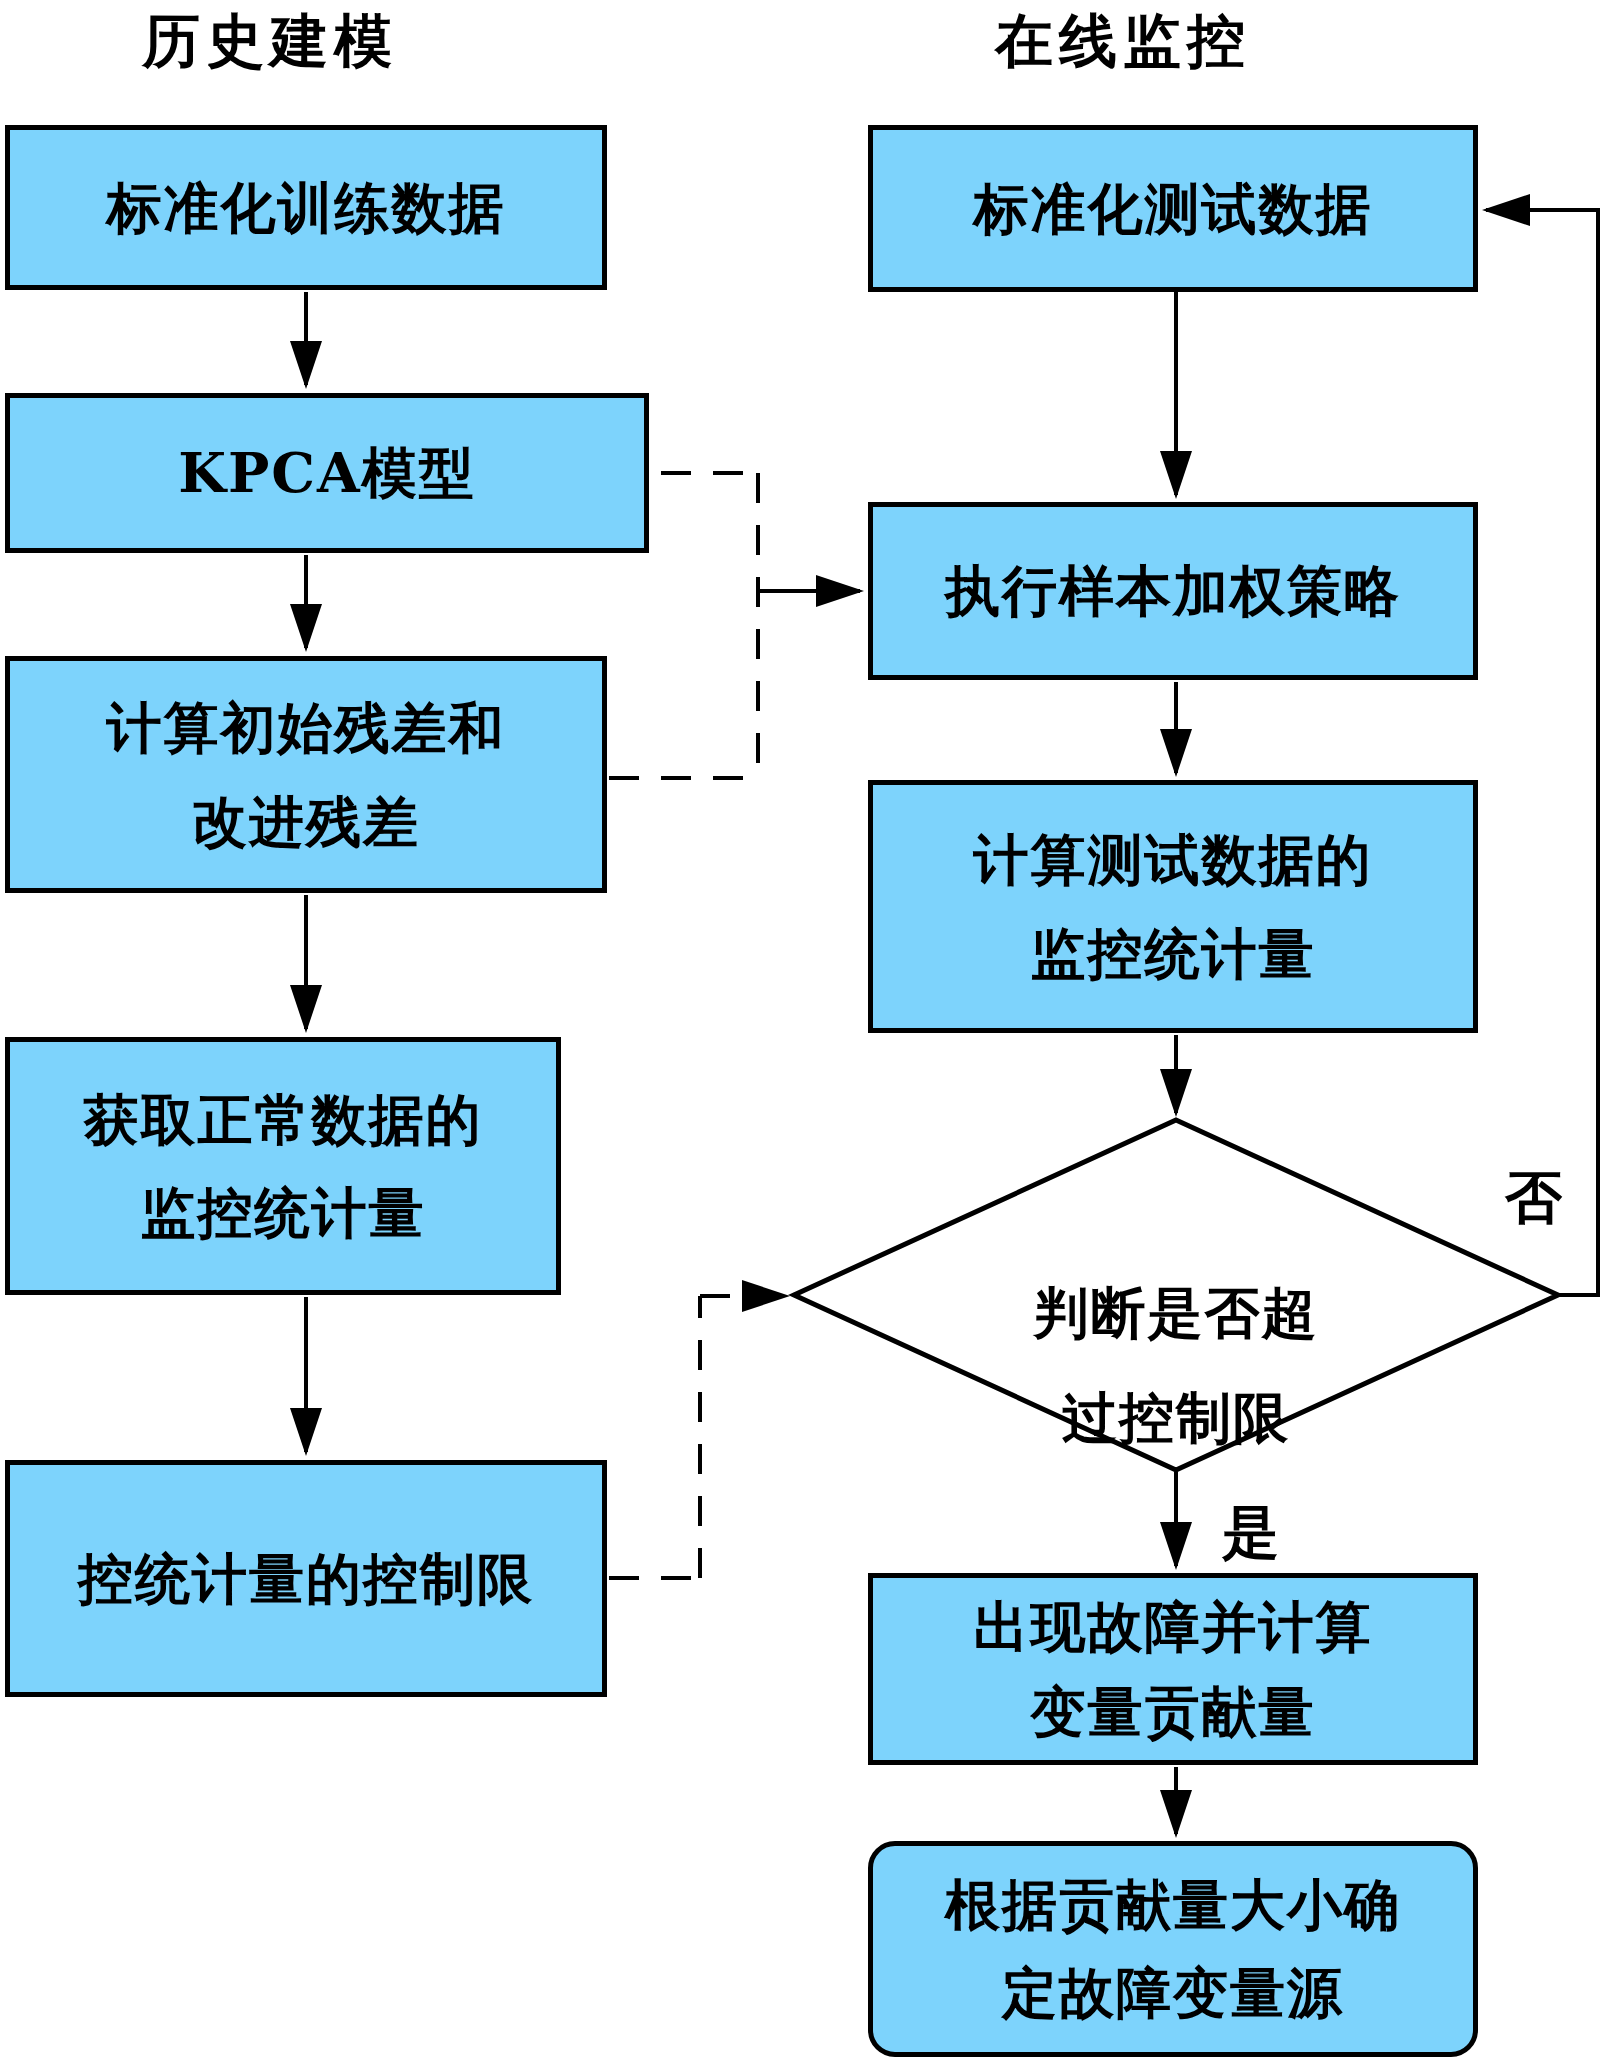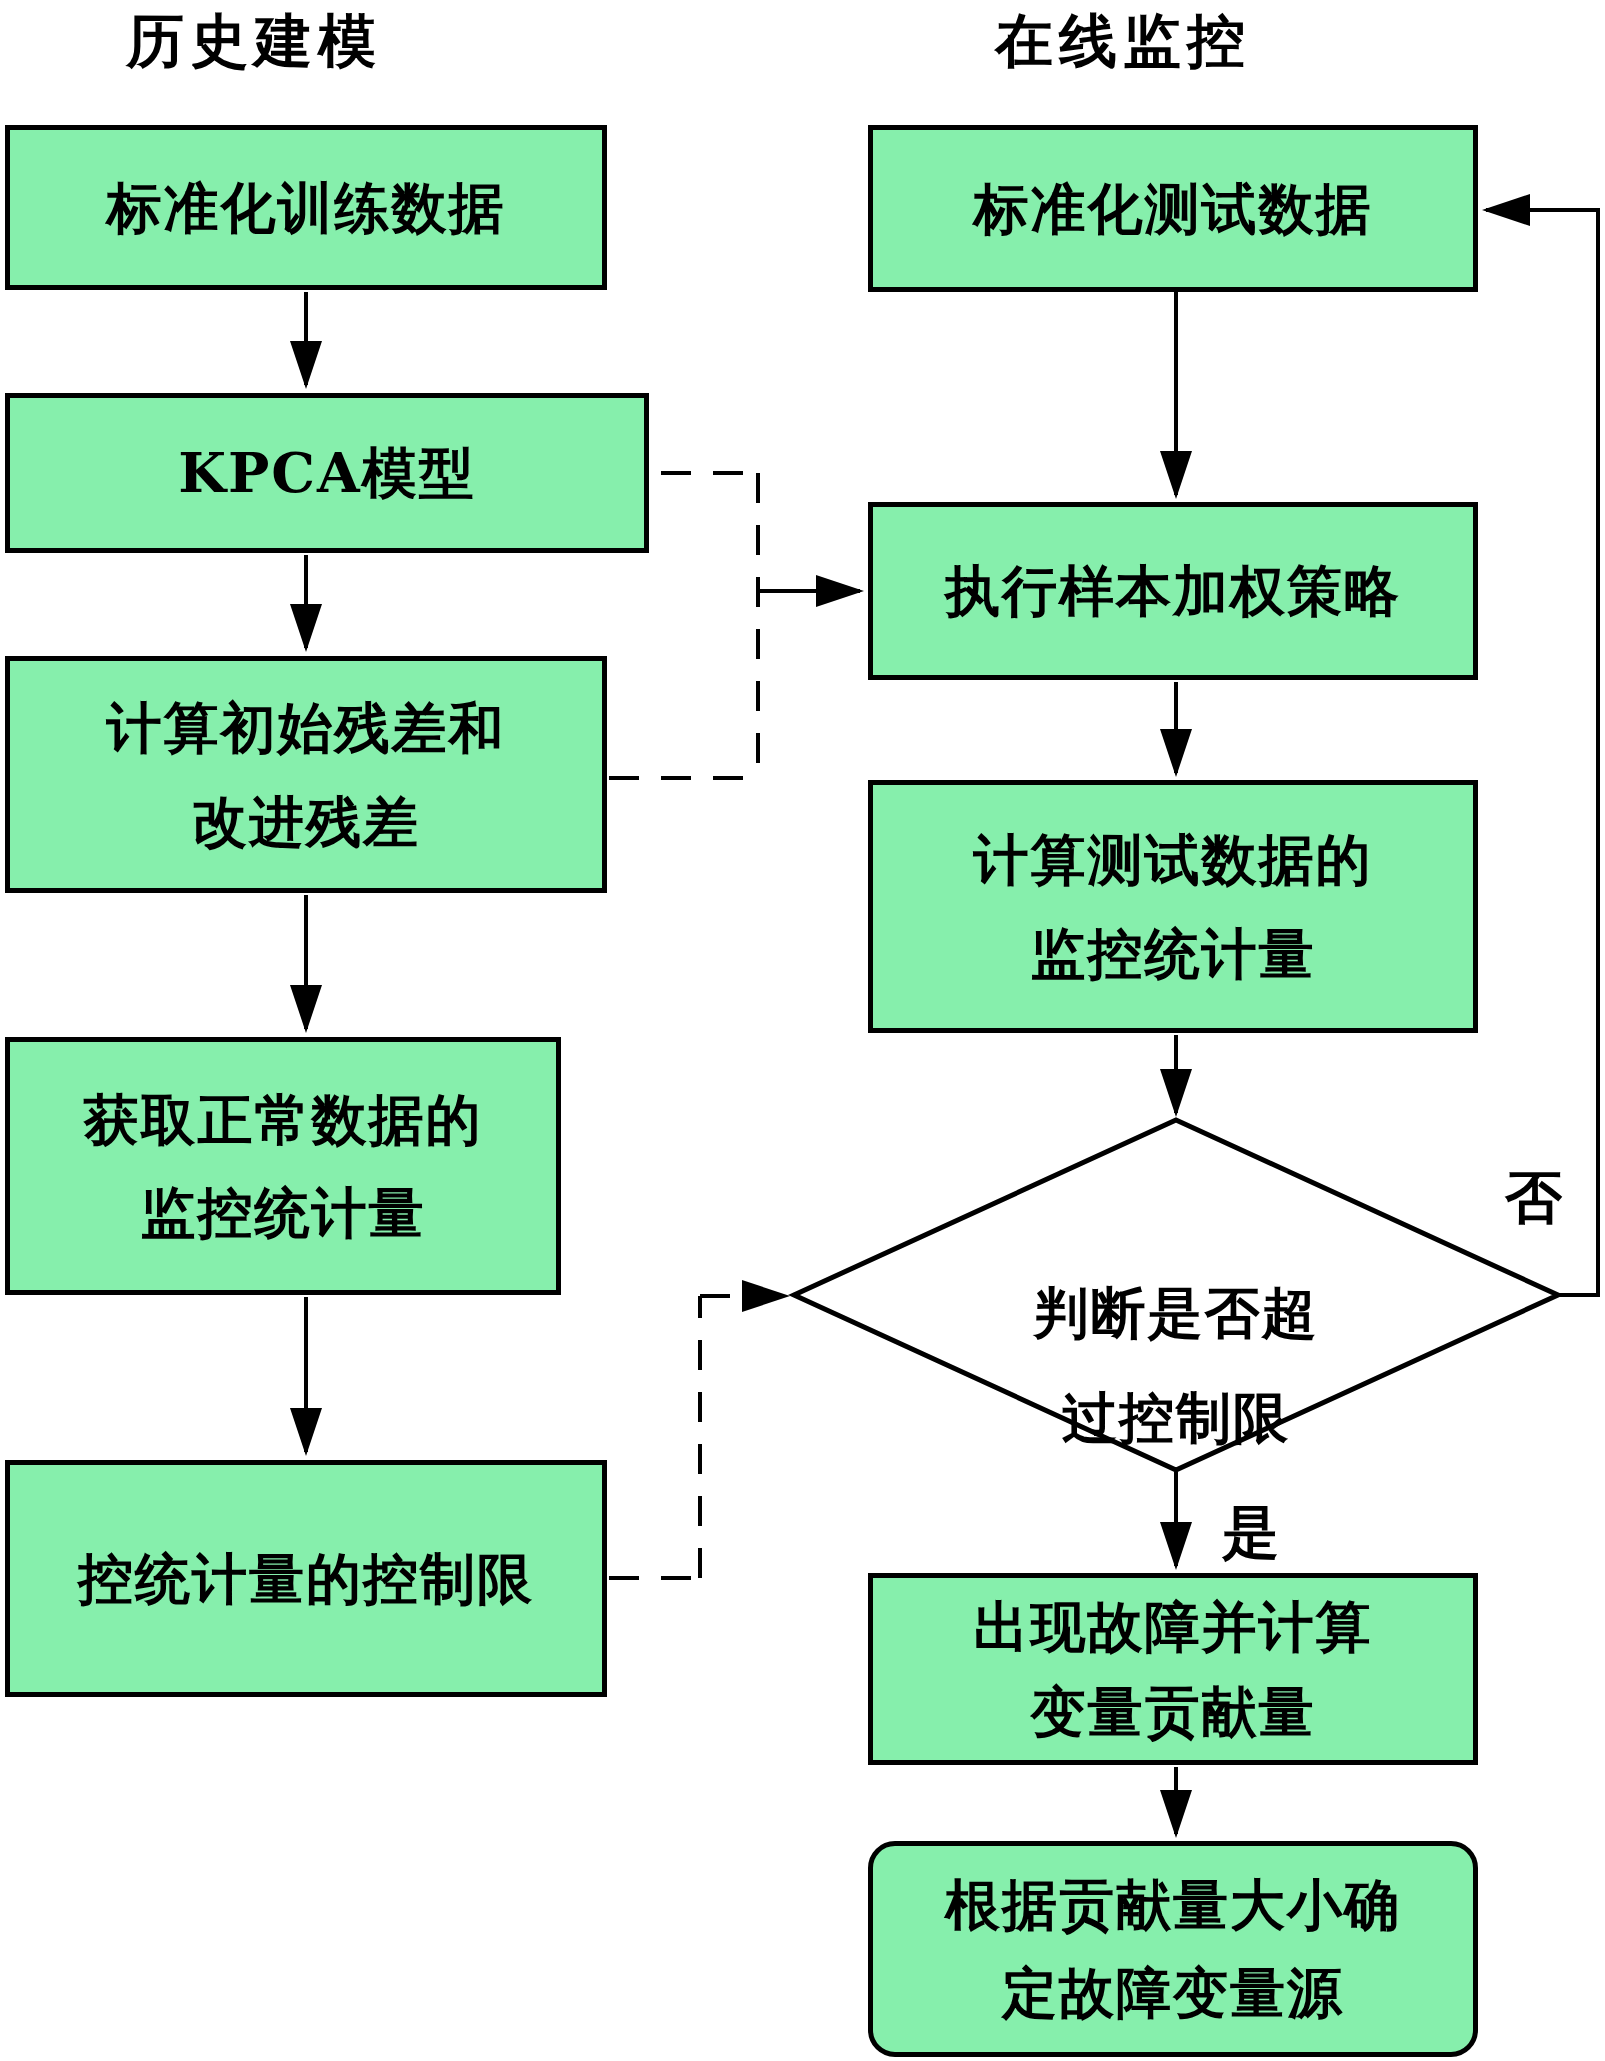--- a/index.html
+++ b/index.html
@@ -20,21 +20,21 @@
     position: absolute;
     font-size: 58px;
     font-weight: bold;
     letter-spacing: 6px;
     white-space: nowrap;
   }
   .fbox {
     position: absolute;
     box-sizing: border-box;
     border: 5px solid #000000;
-    background: #86efac;
+    background: #7dd3fc;
     display: flex;
     flex-direction: column;
     align-items: center;
     justify-content: center;
     text-align: center;
     font-size: 55px;
     font-weight: bold;
     letter-spacing: 2px;
     line-height: 1.7;
     white-space: nowrap;
@@ -99,21 +99,21 @@
     <line x1="758" y1="473" x2="758" y2="778" stroke="#000" stroke-width="4" stroke-dasharray="30 22"></line>
     <line x1="758" y1="591" x2="860" y2="591" stroke="#000" stroke-width="4" marker-end="url(#arrow)"></line>
 
     <line x1="609" y1="1578" x2="700" y2="1578" stroke="#000" stroke-width="4" stroke-dasharray="30 22"></line>
     <line x1="700" y1="1578" x2="700" y2="1296" stroke="#000" stroke-width="4" stroke-dasharray="30 22"></line>
     <line x1="700" y1="1296" x2="786" y2="1296" stroke="#000" stroke-width="4" stroke-dasharray="30 22" marker-end="url(#arrow)"></line>
 
     <polygon points="1176,1120 1558,1295 1176,1470 794,1295" fill="#ffffff" stroke="#000000" stroke-width="5"></polygon>
   </svg>
 
-  <div class="col-title" style="left:126px; top:3px;text-align:center;">历史建模</div>
+  <div class="col-title" style="left:142px; top:3px;text-align:center;">历史建模</div>
   <div class="col-title" style="left:995px; top:3px;">在线监控</div>
 
   <div class="fbox" style="left:5px; top:125px; width:602px; height:165px;">
     <span>标准化训练数据</span>
   </div>
 
   <div class="fbox" style="left:5px; top:393px; width:644px; height:160px;text-align:center;">
     <span>KPCA模型</span>
   </div>
 

